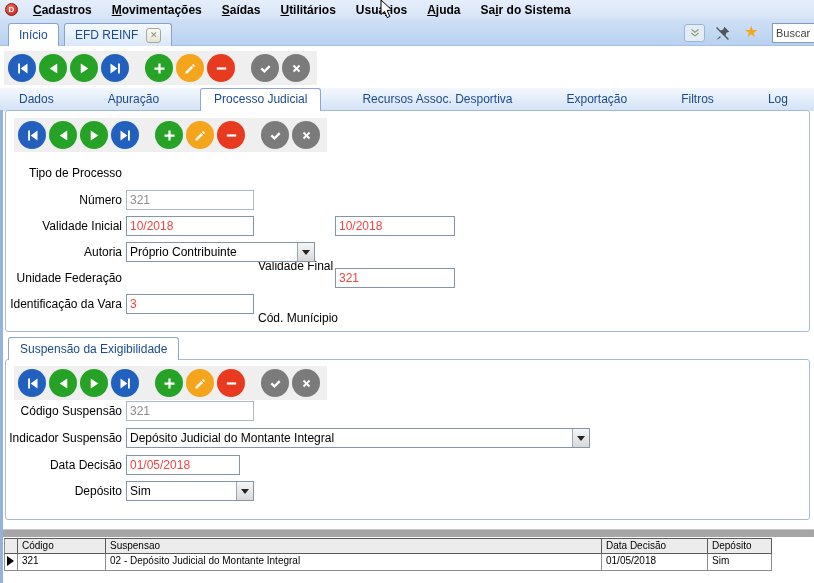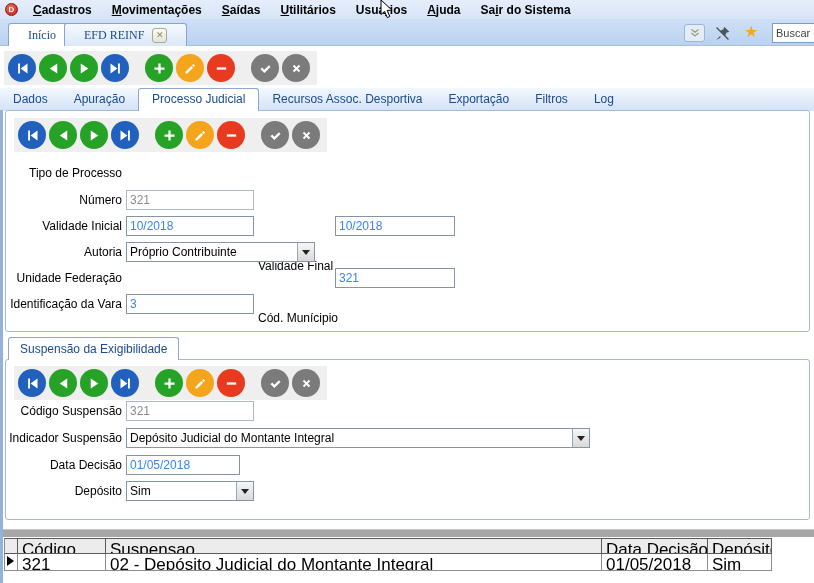--- a/index.html
+++ b/index.html
@@ -12,21 +12,21 @@
     background:linear-gradient(#e6eefb,#d6e4f6); display:flex; align-items:center; }
   .applogo { width:13px; height:13px; border-radius:50%; background:radial-gradient(circle at 35% 30%, #f16a5a, #c21f17);
     color:#fff; font-size:8px; font-weight:bold; display:flex; align-items:center; justify-content:center; margin:0 8px 0 5px; border:1px solid #8d1410;}
   .mi { padding:2px 7px; margin-right:6px; white-space:nowrap; cursor:default;font-weight:bold; }
   .mi u { text-decoration:underline; }
 
   
   .doctabbar { position:absolute; left:0; top:19px; width:814px; height:27px;
     background:linear-gradient(#cfe0f6,#b9d2f0); border-bottom:1px solid #a5c0e4; }
   .doctab { position:absolute; top:4px; height:23px; border:1px solid #86a5cc; border-bottom:none;
-    border-radius:3px 3px 0 0; display:flex; align-items:center; padding:0 19px; color:#1b4a8e;font-family:Liberation Serif, serif; }
+    border-radius:3px 3px 0 0; display:flex; align-items:center; padding:0 10px; color:#1b4a8e; }
   .doctab.active { background:#fff; }
   .doctab.inactive { background:linear-gradient(#f4f9ff,#dbe8f8); }
   .tabclose { width:15px; height:15px; margin-left:8px; border:1px solid #a9a998;
     border-radius:3px; background:linear-gradient(#fbfbf4,#e4e4d6); color:#7e8e7e; font-size:9px;
     display:flex; align-items:center; justify-content:center; }
   .chevbtn { position:absolute; left:684px; top:5px; width:21px; height:18px; background:#e3edf9;
     border:1px solid #9fb6d2; border-radius:3px; display:flex; align-items:center; justify-content:center; }
   .pinbtn { position:absolute; left:712px; top:4px; width:20px; height:20px; display:flex; align-items:center; justify-content:center;}
   .starbtn { position:absolute; left:744px; top:3px; font-size:16px; color:#f5a81c; }
   .searchbox { position:absolute; left:772px; top:4px; width:46px; height:20px; border:1px solid #7f9db9;
@@ -39,49 +39,49 @@
   .c-blue{background:#2161bd;} .c-green{background:#26a226;} .c-orange{background:#f4a51c;}
   .c-red{background:#e83a1e;} .c-gray{background:#7b7b7b;}
   .circle-btn svg { width:15px; height:15px; fill:#fff; }
 
   #toolbar-main { position:absolute; left:4px; top:51px; }
   #toolbar-proc { position:absolute; left:14px; top:118px; }
   #toolbar-susp { position:absolute; left:14px; top:366px; }
 
   
   .pagetabs { position:absolute; left:0px; top:88px; width:814px; height:23px;
-    background:linear-gradient(#f3f8fe,#d3e2f6); display:flex; align-items:flex-end; padding-left:0; }
+    background:linear-gradient(#f3f8fe,#d3e2f6); display:flex; align-items:flex-end; padding-left:6px;gap:28px; }
   .ptab { padding:3px 13px 5px 13px; color:#1b4a8e; white-space:nowrap; }
   .ptab.active { background:#fff; border:1px solid #8aa8d0; border-bottom:none; border-radius:3px 3px 0 0; position:relative; z-index:3; }
 
   
   .leftstrip { position:absolute; left:0; top:110px; width:3px; height:473px; background:#93b3da; }
   .panel { position:absolute; background:#fff; border:1px solid #a3bbd9; border-radius:3px; }
   #panel-proc { left:5px; top:110px; width:805px; height:222px; }
   #panel-susp { left:5px; top:359px; width:805px; height:161px; }
 
   
   .flabel { position:absolute; width:122px; text-align:right; padding-top:3px; white-space:nowrap; }
   .flabel2 { position:absolute; left:258px; width:73px; text-align:right; padding-top:3px; white-space:nowrap;margin-top:40px; }
   .tfield { position:absolute; height:20px; border:1px solid #8296a8; font-size:12px; padding:1px 3px;
-    font-family:"Liberation Sans",sans-serif; color:#3b82f6; background:#fff; }
+    font-family:"Liberation Sans",sans-serif; color:#ef4444; background:#fff; }
   .tfield.dis { color:#8c8c8c; border-color:#aeb8c2; }
   .combo { position:absolute; height:20px; border:1px solid #8296a8; background:#fff; display:flex; align-items:center; }
   .combo .ctext { flex:1; padding:0 3px; white-space:nowrap; overflow:hidden; }
   .combo .cbtn { width:17px; height:100%; border-left:1px solid #9aa6b2;
     background:linear-gradient(#f6f6f6,#d9d9d9); display:flex; align-items:center; justify-content:center; }
   .combo .arrow { width:0; height:0; border-left:4px solid transparent; border-right:4px solid transparent; border-top:5px solid #222; }
 
   
   .subtab { position:absolute; left:8px; top:337px; height:23px; background:#fff; border:1px solid #8aa8d0; border-bottom:none;
     border-radius:3px 3px 0 0; color:#1b4a8e; display:flex; align-items:center; padding:0 11px; z-index:3; }
 
   
   .splitter { position:absolute; left:3px; top:529px; width:811px; height:8px; background:#a6a6a6; border-top:1px solid #c8c8c8; }
-  .grid { position:absolute; left:4px; top:538px; width:768px; font-size:17px; }
+  .grid { position:absolute; left:4px; top:538px; width:768px; font-size:10px; }
   .grow { display:flex; }
   .gcell { border:1px solid #8d8d8d; border-left:none; padding:1px 4px; height:17px; white-space:nowrap; overflow:hidden; background:#fff; }
   .ghead .gcell { background:#ececec; border-color:#5a5a5a; height:16px; }
   .grow .gcell + .gcell { }
   .gind { width:14px; padding:1px 2px; }
   .gc1 { width:88px; } .gc2 { width:496px; } .gc3 { width:106px; } .gc4 { width:64px; }
   .grow:not(.ghead) .gcell { border-top:none; }
   .gcell:first-child { border-left:1px solid #8d8d8d; }
   .rowarrow { width:0; height:0; border-top:5px solid transparent; border-bottom:5px solid transparent; border-left:7px solid #000; margin-top:1px; }
 

